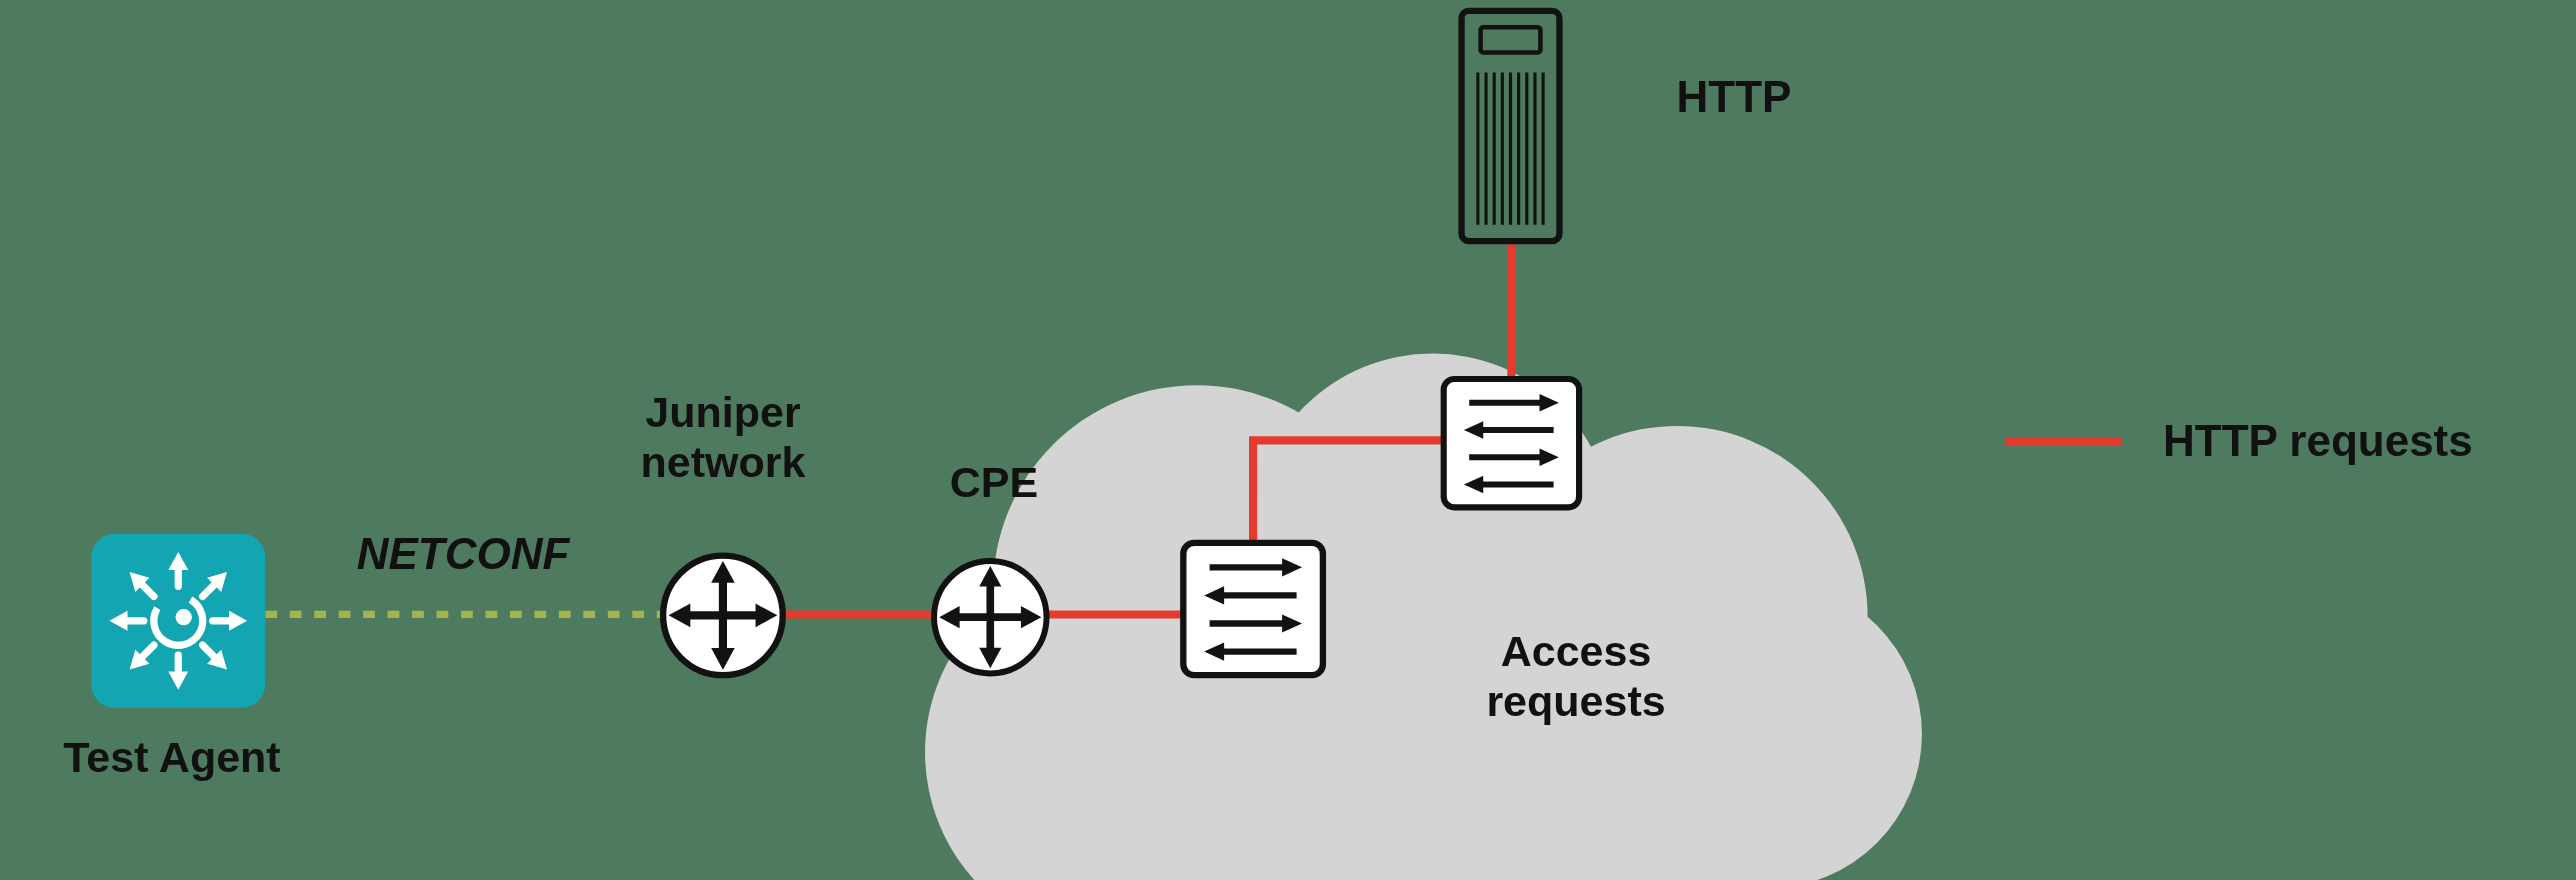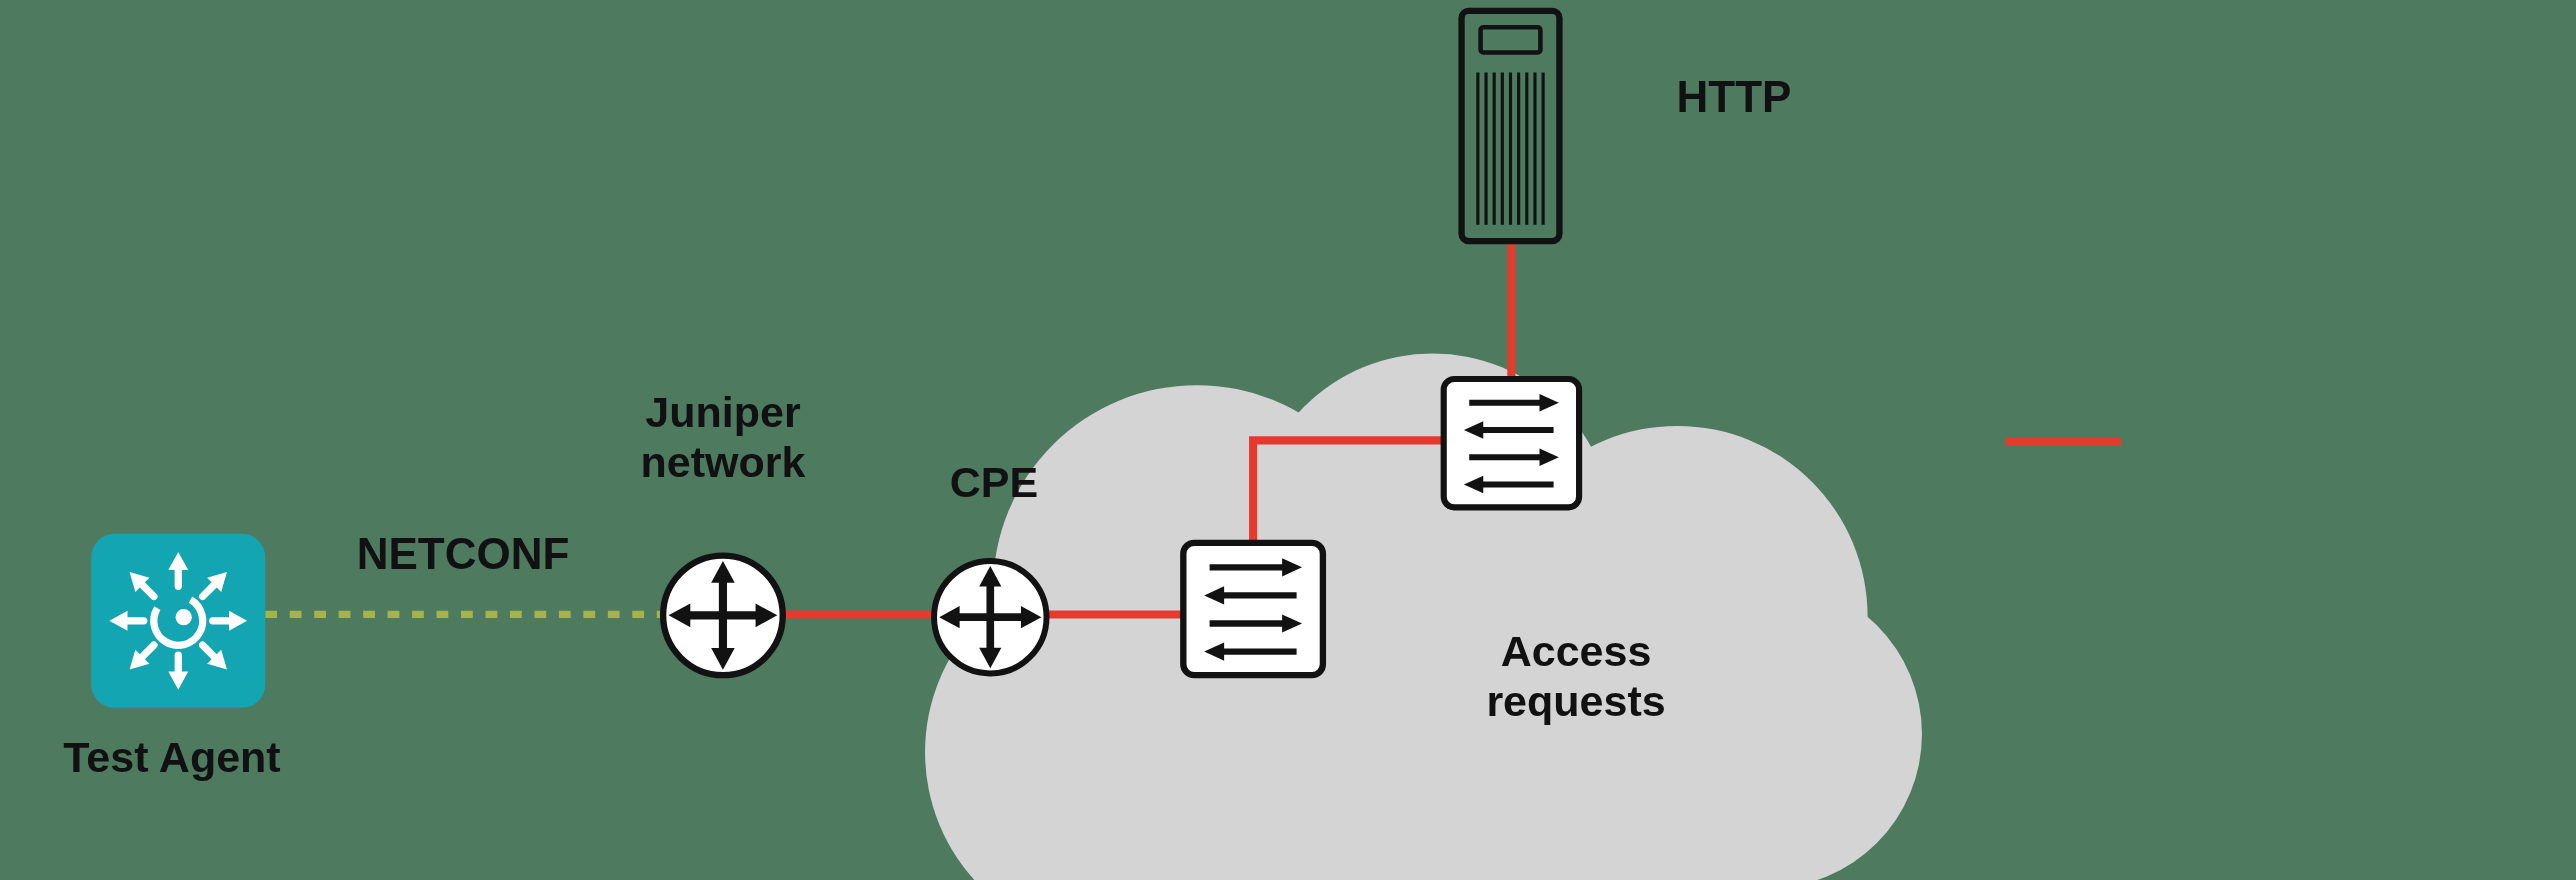--- a/index.html
+++ b/index.html
@@ -127,35 +127,36 @@
         <line x1="1657" y1="80" x2="1657" y2="248"></line>
         <line x1="1666" y1="80" x2="1666" y2="248"></line>
         <line x1="1675" y1="80" x2="1675" y2="248"></line>
         <line x1="1684" y1="80" x2="1684" y2="248"></line>
         <line x1="1693" y1="80" x2="1693" y2="248"></line>
         <line x1="1702" y1="80" x2="1702" y2="248"></line>
       </g>
     </g>
   </svg>
 
-  <div class="label center fs49" style="left:463px;top:528px;">NETCONF</div>
+  <div class="label center fs49" style="left:463px;top:528px;font-style:italic;">NETCONF</div>
 
   <div class="label center fs47" style="left:723px;top:388px;">
     <div>Juniper</div>
     <div>network</div>
   </div>
 
   <div class="label center fs47" style="left:994px;top:458px;">CPE</div>
 
   <div class="label center fs47" style="left:172px;top:733px;text-align:right;">Test Agent</div>
 
   <div class="label center fs47" style="left:1576px;top:627px;">
     <div>Access</div>
     <div>requests</div>
   </div>
 
   <div class="label center fs49" style="left:1734px;top:71px;">
     <div>HTTP</div>
   </div>
 
+  <div class="label fs49" style="left:2163px;top:415px;">HTTP requests</div>
 
 </div>
 
 
 </body></html>

